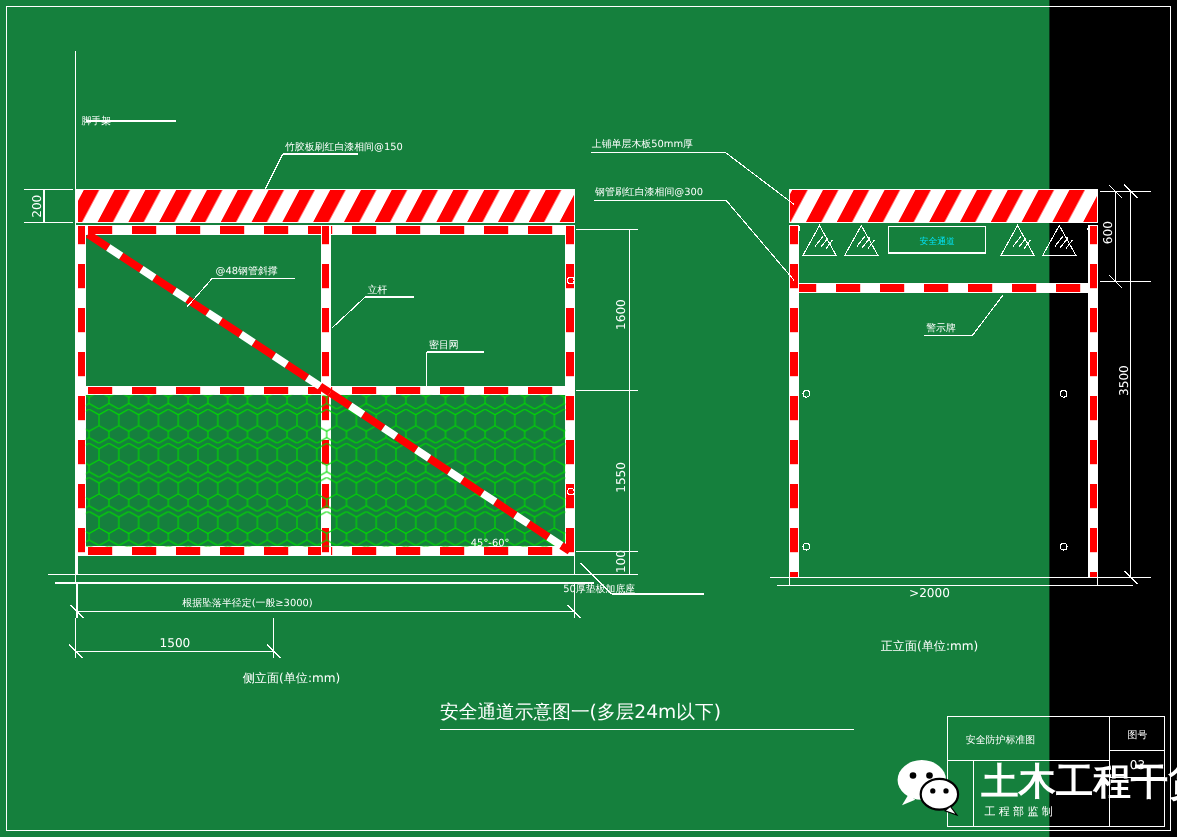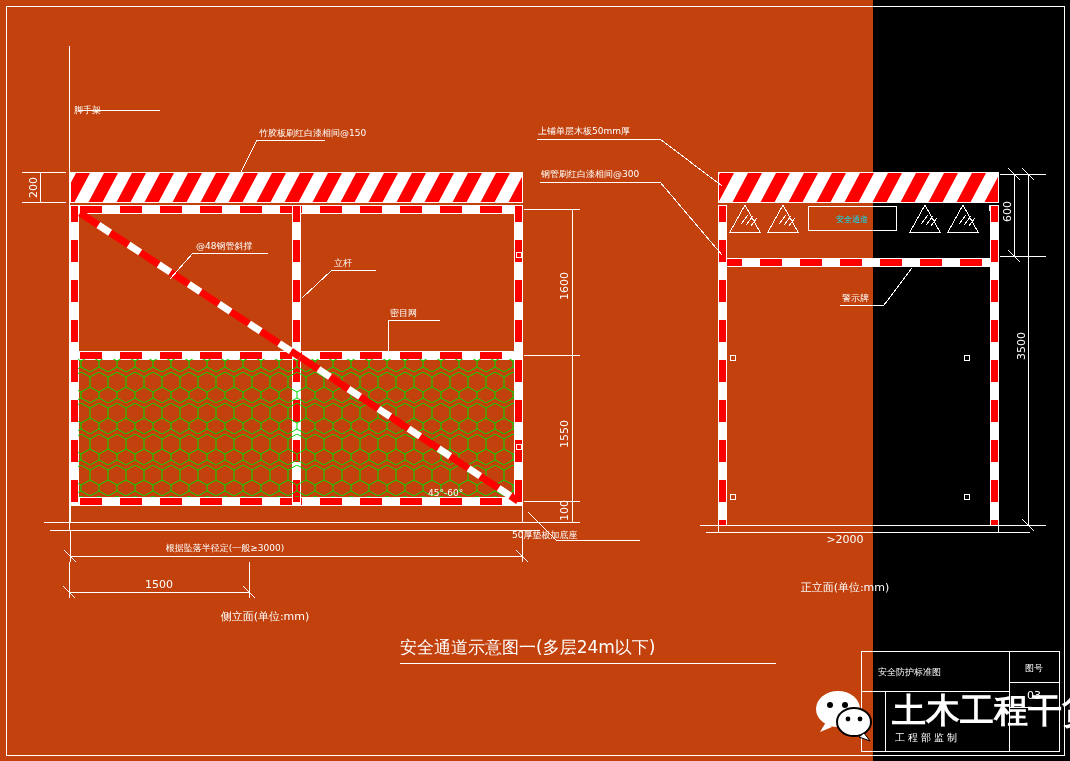--- a/index.html
+++ b/index.html
@@ -1,17 +1,17 @@
 <!DOCTYPE html>
 <html><head>
 <meta charset="utf-8">
 <style>
   html,body{margin:0;padding:0;background:#000;}
   body{width:1070px;height:761px;overflow:hidden;font-family:"DejaVu Sans","Liberation Sans",sans-serif;}
-  #stage{position:relative;width:873px;height:761px;background:#c2410c;}
+  #stage{position:relative;width:954px;height:761px;background:#15803d;}
   svg#dwg{position:absolute;left:0;top:0;width:1070px;height:761px;display:block;}
   text{font-family:"DejaVu Sans","Liberation Sans",sans-serif;fill:#fff;}
   .lbl{font-size:9px;}
   .dim{font-size:11px;}
   .cap{font-size:11px;}
   .title{font-size:17px;}
   .tb{font-size:9px;}
   .cyan{fill:#00e5ff;font-size:8px;}
   .big{font-size:34px;fill:#fff;font-weight:bold;}
   .sml{font-size:10px;fill:#fff;letter-spacing:3px;}

